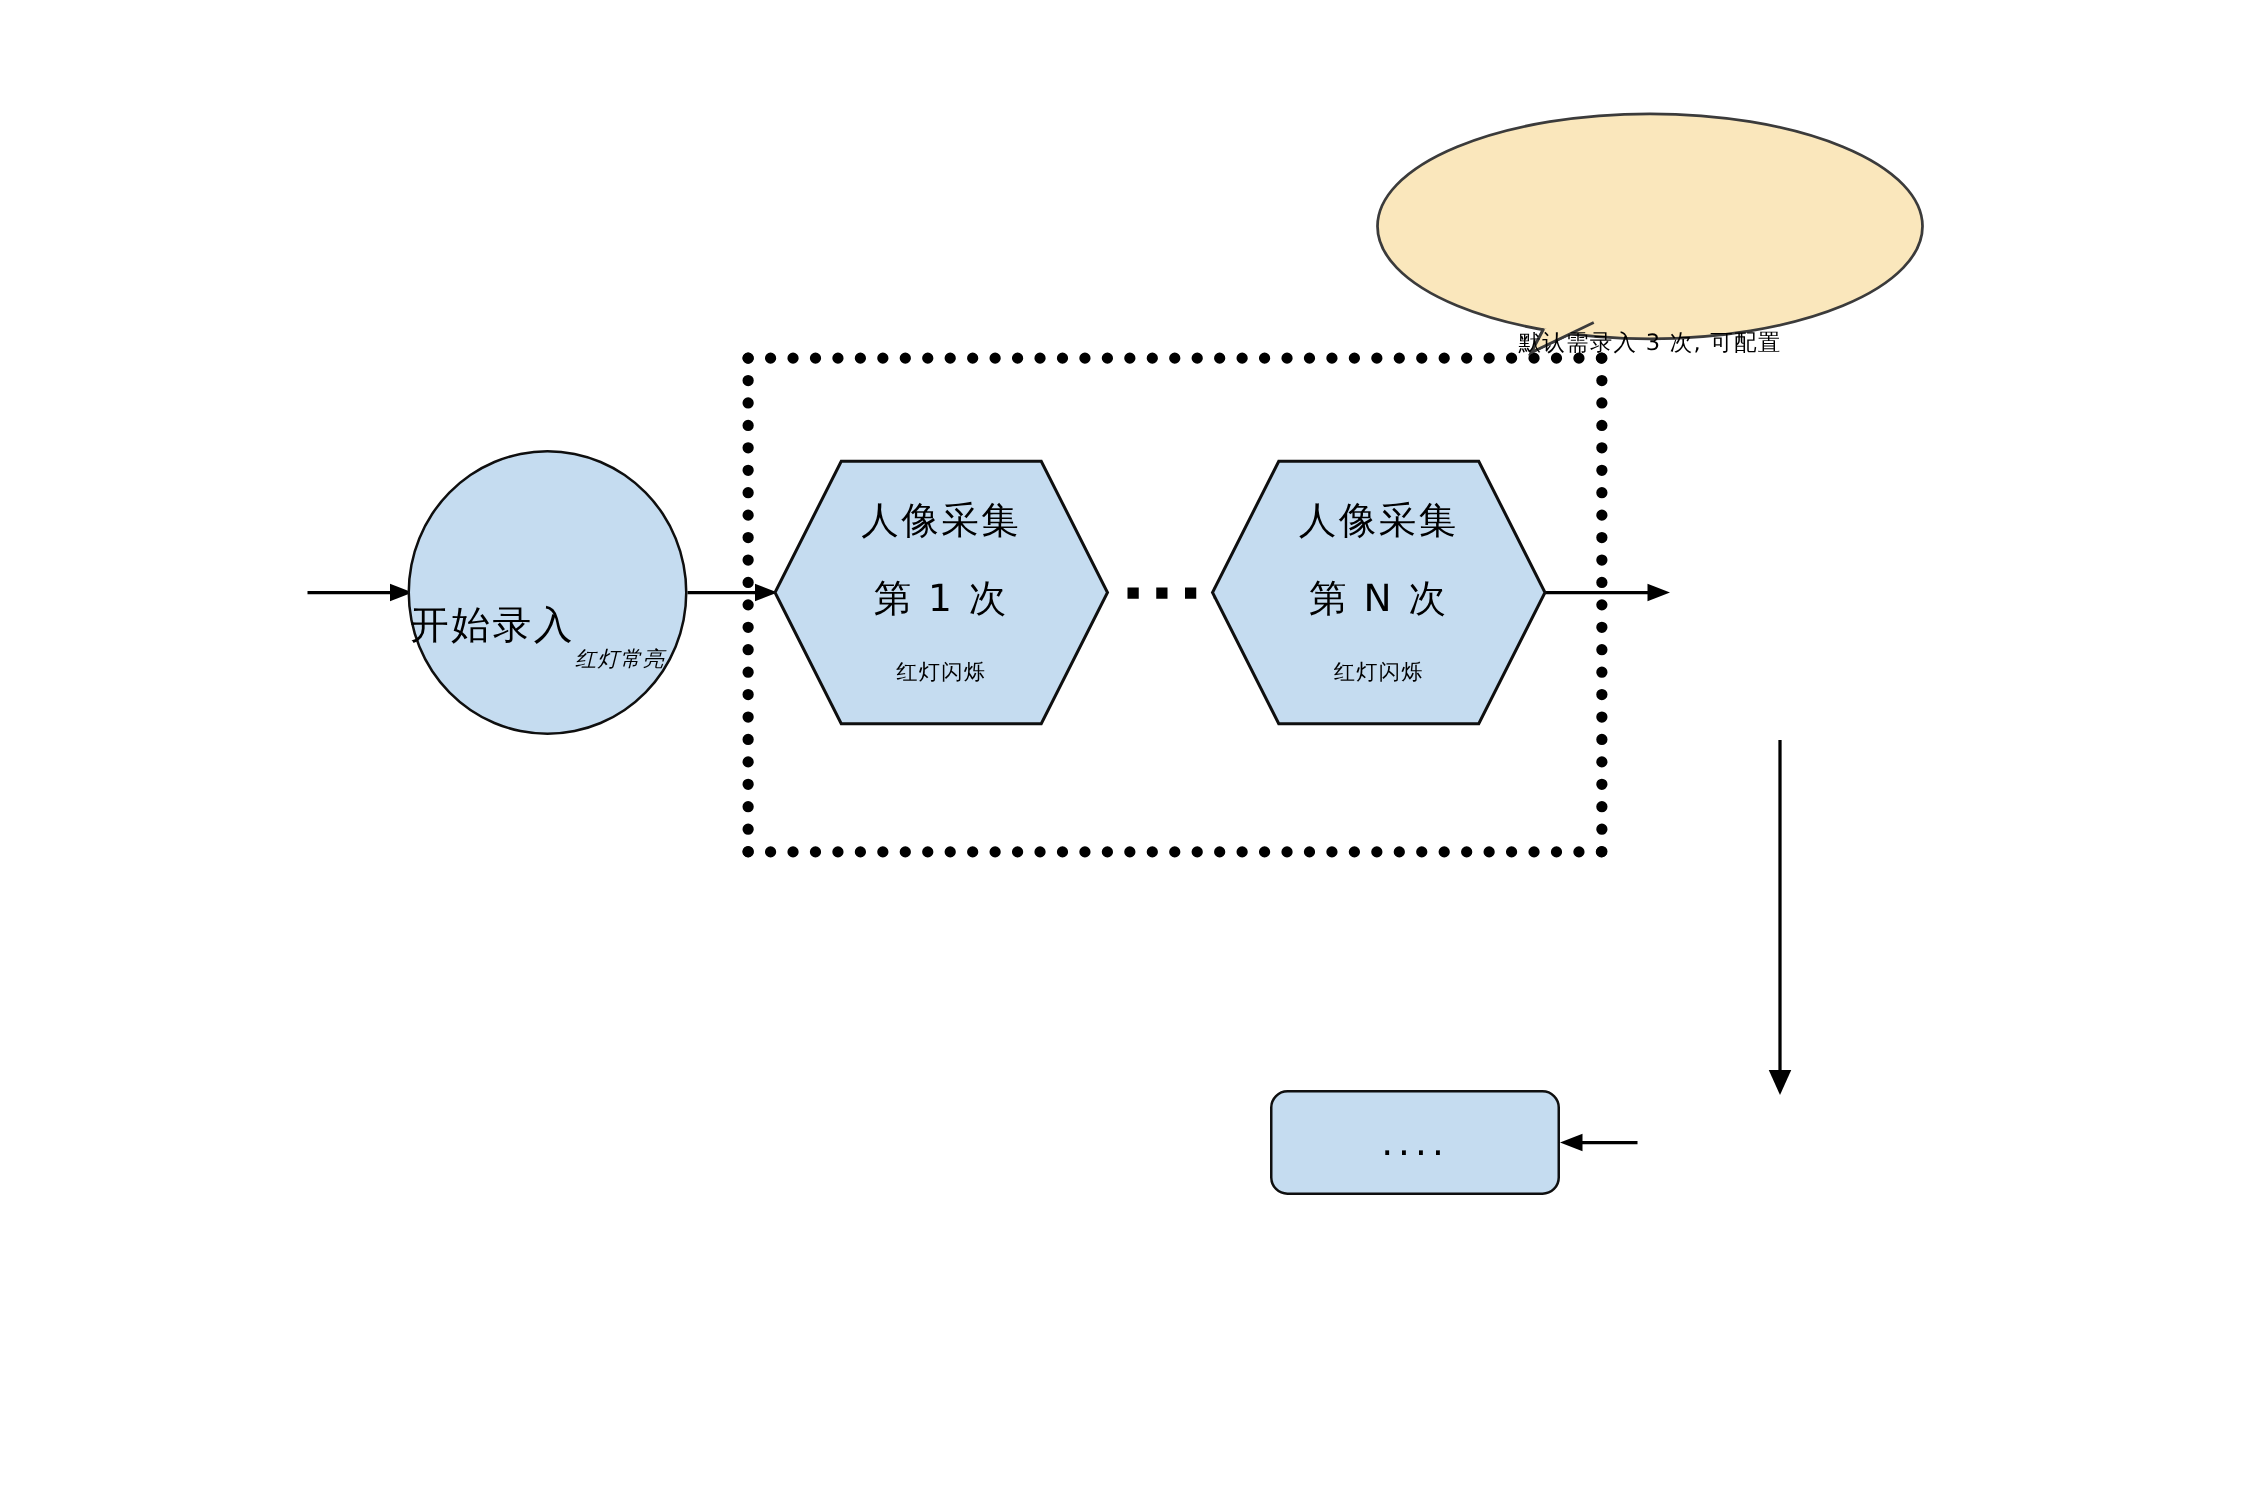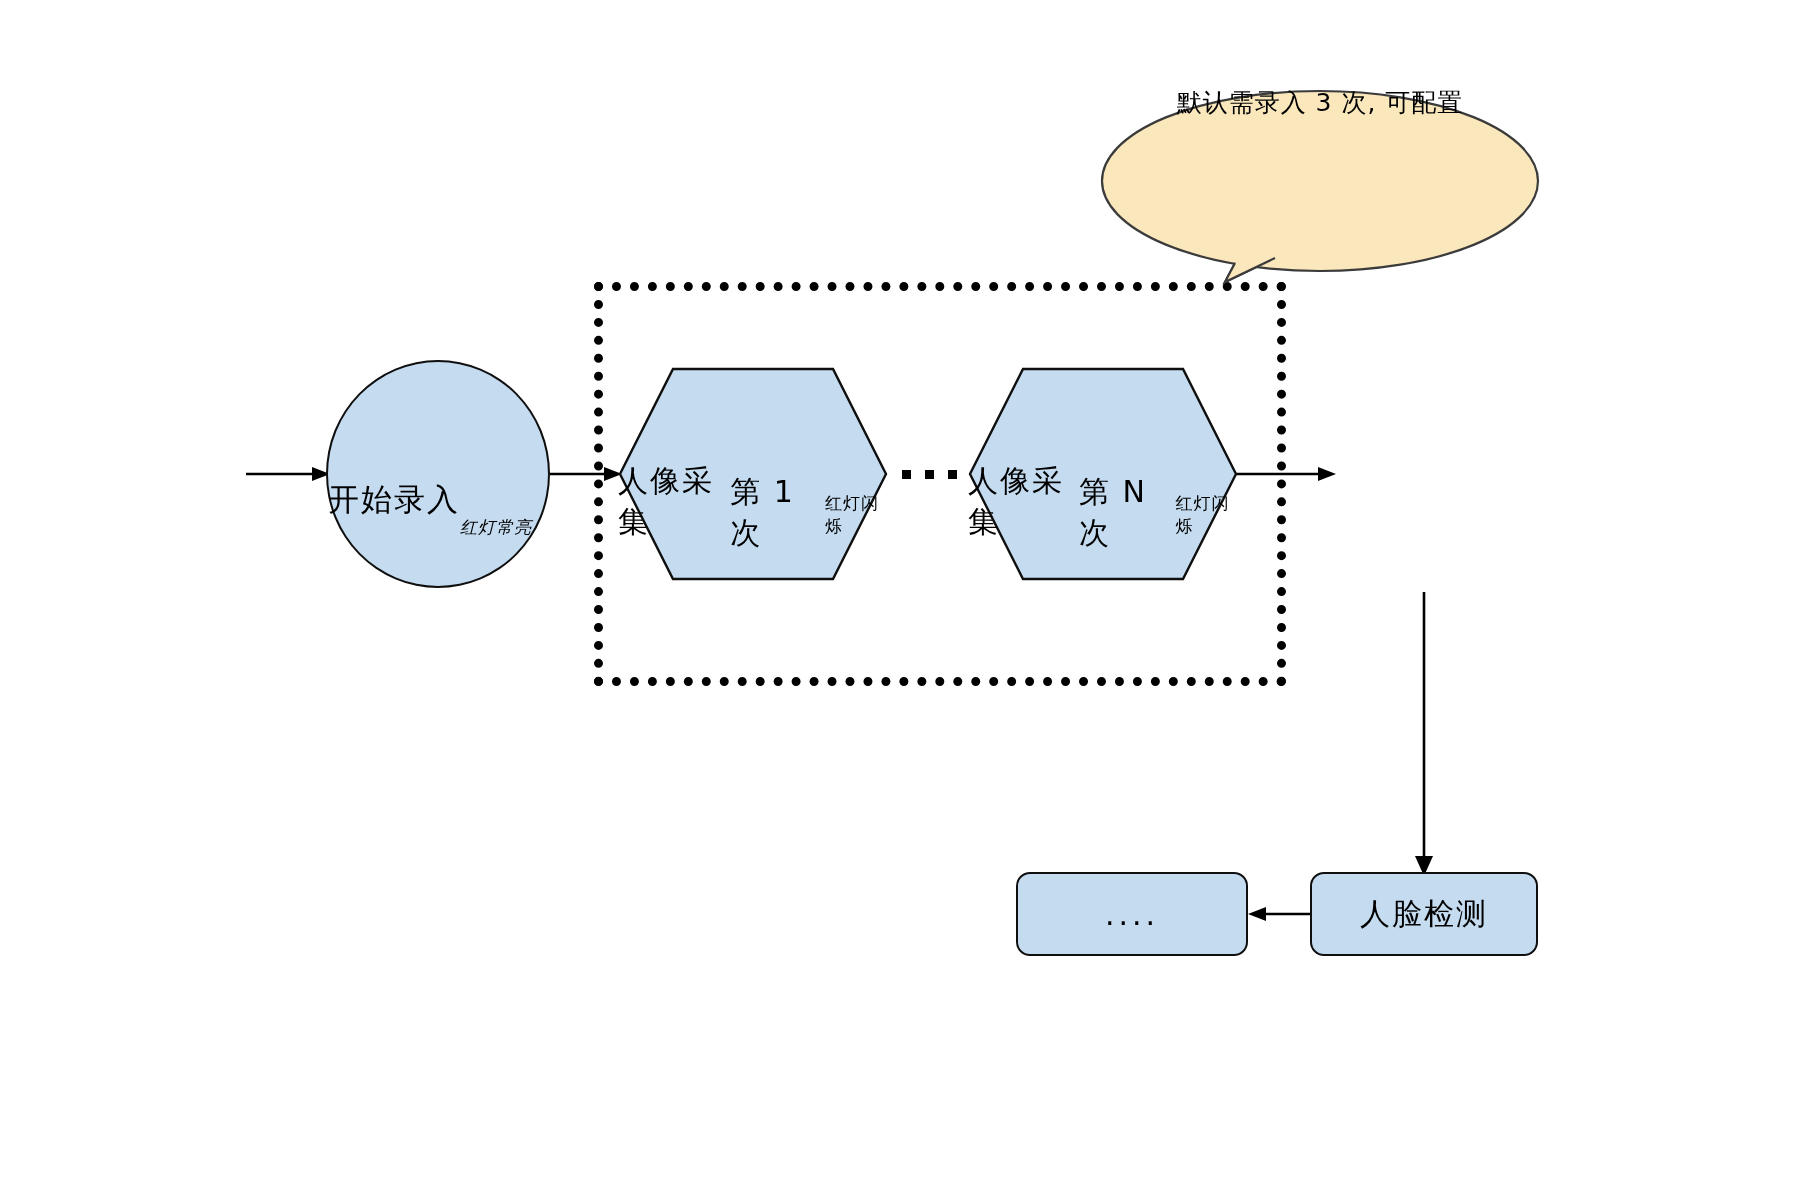--- a/index.html
+++ b/index.html
@@ -38,39 +38,39 @@
     align-items:center;
   }
   .circle .main-label{font-size:31px;letter-spacing:2px;}
   .circle .sub-label{font-size:17px;letter-spacing:1px;font-style:italic;}
 
   
   .hex-wrap{position:absolute;}
   .hex-wrap svg{position:absolute;left:0;top:0;overflow:visible;}
   .hex-text{
     position:absolute;left:0;top:0;width:100%;height:100%;
-    display:flex;flex-direction:row;align-items:center;
+    display:flex;flex-direction:column;align-items:center;
     pointer-events:none;
   }
   .hex-text .main-label{font-size:30px;letter-spacing:2px;}
   .hex-text .sub-label{font-size:17px;letter-spacing:1px;}
 
   
   .dotted-box{
     border:9px dotted #000000;
     background:transparent;
   }
 
   
   .callout{position:absolute;}
   .callout svg{position:absolute;left:0;top:0;overflow:visible;}
   .callout .callout-text{
     position:absolute;left:0;top:0;width:100%;
-    display:flex;align-items:flex-start;justify-content:center;
-    font-size:25px;letter-spacing:1px;
+    display:flex;align-items:flex-end;justify-content:center;
+    font-size:18px;letter-spacing:1px;
     pointer-events:none;
   }
 
   
   .conn{position:absolute;left:0;top:0;width:1803px;height:1199px;overflow:visible;pointer-events:none;}
   .conn line,.conn path{stroke:#000000;stroke-width:2.6px;fill:none;}
 
   .dots-sep{position:absolute;display:flex;gap:14px;align-items:center;}
   .dots-sep i{display:block;width:9px;height:9px;background:#000;}
 </style>
@@ -128,23 +128,20 @@
       <polygon points="55,1 215,1 268,106 215,211 55,211 2,106" fill="#c5dcf0" stroke="#0f0f0f" stroke-width="2.4"></polygon>
     </svg>
     <div class="hex-text" style="padding-top:28px;">
       <span class="main-label">人像采集</span>
       <span class="main-label" style="margin-top:22px;">第 N 次</span>
       <span class="sub-label" style="margin-top:26px;">红灯闪烁</span>
     </div>
   </div>
 
 
-  <div class="node rrect" style="left:1310px;top:872px;width:228px;height:84px;">
-    <span class="main-label">人脸检测</span>
-  </div>
 
   <div class="node rrect" style="left:1016px;top:872px;width:232px;height:84px;">
     <span class="main-label" style="letter-spacing:4px;">....</span>
   </div>
 
   <div class="callout" style="left:1100px;top:86px;width:440px;height:200px;">
     <svg width="440" height="200" viewBox="0 0 440 200">
       <path d="M 135 177 L 125 196 L 175 172 Z" fill="#fae7bc" stroke="#3b3b3b" stroke-width="2.2"></path>
       <ellipse cx="220" cy="95" rx="218" ry="90" fill="#fae7bc" stroke="#3b3b3b" stroke-width="2.2"></ellipse>
       <path d="M 135 177 L 125 196 L 175 172" fill="#fae7bc" stroke="#3b3b3b" stroke-width="2.2"></path>

